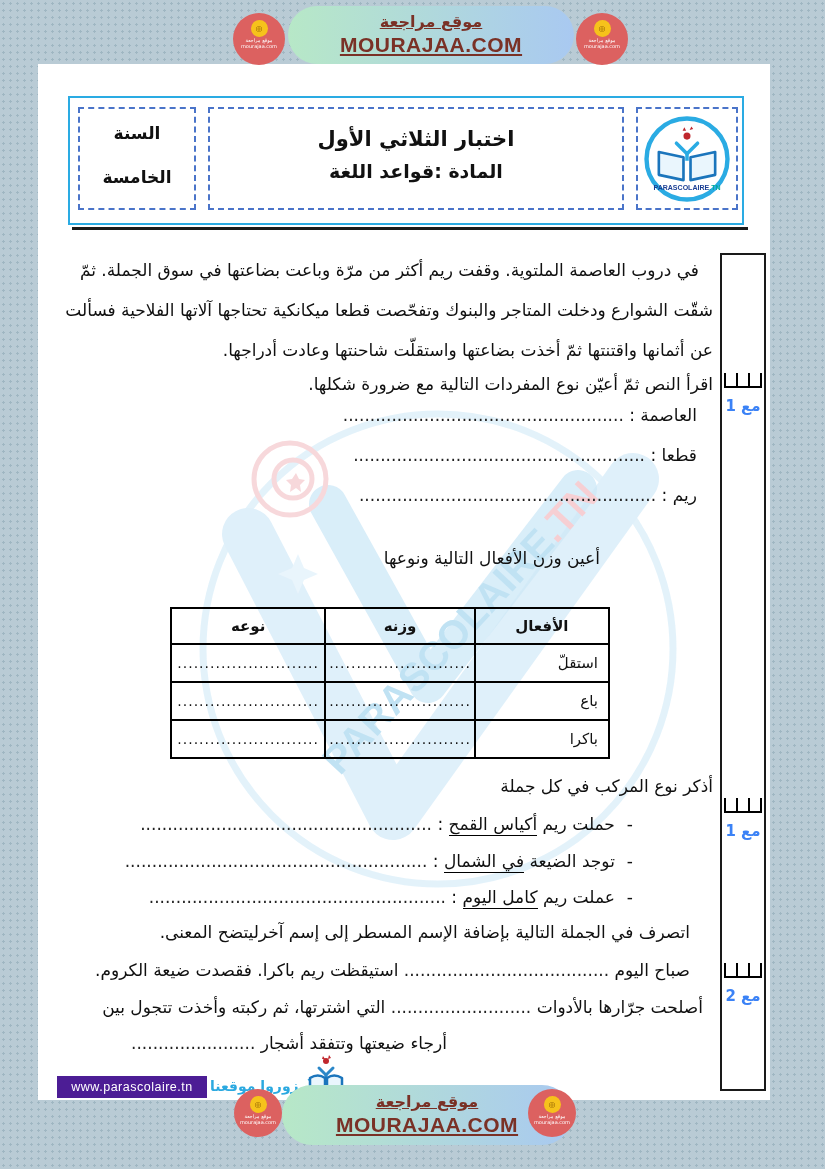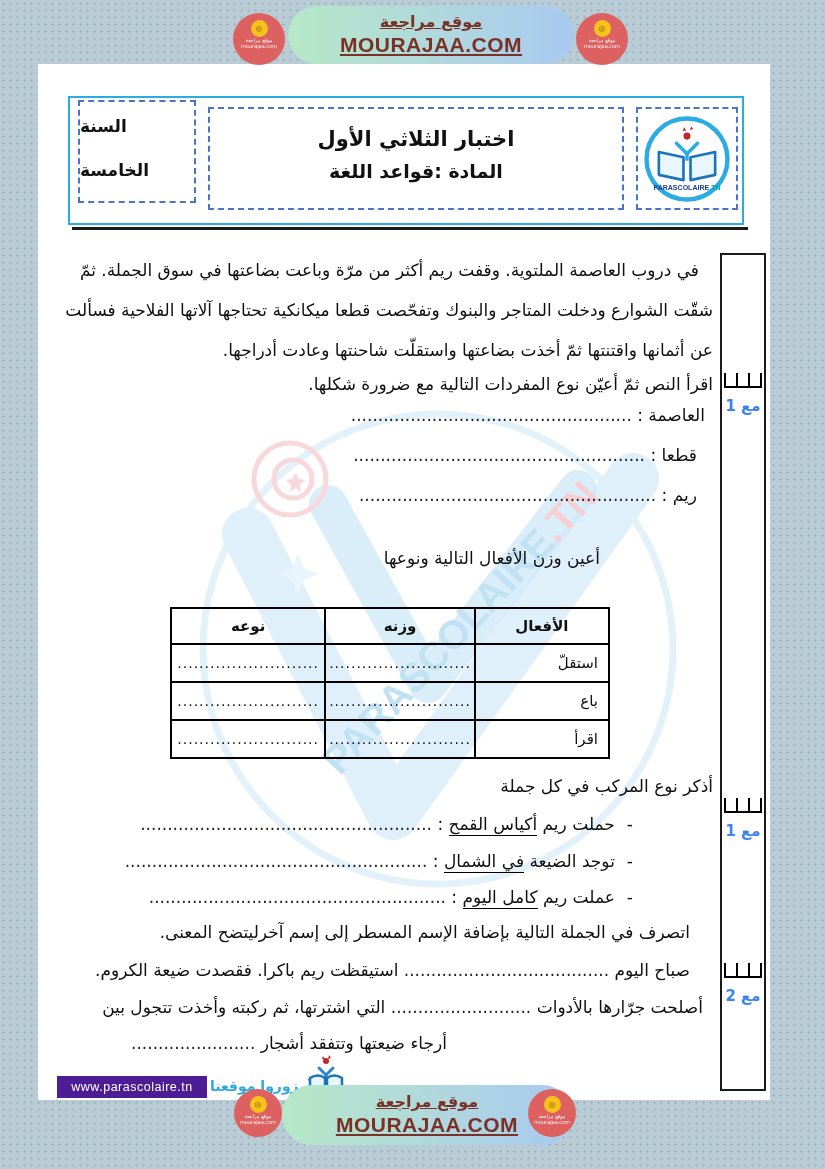--- a/index.html
+++ b/index.html
@@ -29,21 +29,21 @@
   .badge .yellow{width:17px;height:17px;border-radius:50%;background:#f6c21b;margin-top:7px;
                  display:flex;align-items:center;justify-content:center;font-size:8px;color:#8a5a00;}
   .badge .t{color:#fff;font-size:5px;line-height:6px;text-align:center;white-space:nowrap;}
 
   
   .page{left:38px;top:64px;width:732px;height:1036px;background:#fff;z-index:1;}
 
   
   .header-frame{left:30px;top:32px;width:672px;height:125px;border:2px solid #2aabe3;background:#fff;z-index:2;}
   .dashed-box{position:absolute;border:2px dashed #4a74c9;box-sizing:border-box;}
-  .year-box{left:8px;top:2px;width:118px;height:103px;text-align:left;}
+  .year-box{left:8px;top:9px;width:118px;height:103px;text-align:center;}
   .year-box div{font-weight:bold;font-size:17px;color:#111;}
   .title-box{left:138px;top:9px;width:416px;height:103px;text-align:center;}
   .title-box .l1{font-weight:bold;font-size:21px;margin-top:18px;color:#111;}
   .title-box .l2{font-weight:bold;font-size:19px;margin-top:9px;color:#111;}
   .logo-box{left:566px;top:9px;width:102px;height:103px;display:flex;align-items:center;justify-content:center;}
   .header-underline{left:34px;top:163px;width:676px;height:3px;background:#1b1b1b;z-index:2;}
 
   
   .artext{direction:rtl;text-align:right;font-size:17px;color:#101010;z-index:3;}
   .intro{left:25px;right:57px;top:186px;line-height:40px;}
@@ -139,21 +139,21 @@
   <div class="abs header-underline"></div>
 
   <div class="abs artext intro">
     <div class="first">في دروب العاصمة الملتوية. وقفت ريم أكثر من مرّة وباعت بضاعتها في سوق الجملة. ثمّ</div>
     <div>شقّت الشوارع ودخلت المتاجر والبنوك وتفحّصت قطعا ميكانكية تحتاجها آلاتها الفلاحية فسألت</div>
     <div>عن أثمانها واقتنتها ثمّ أخذت بضاعتها واستقلّت شاحنتها وعادت أدراجها.</div>
   </div>
 
   <div class="abs artext" style="right:57px;top:310px;">اقرأ النص ثمّ أعيّن نوع المفردات التالية مع ضرورة شكلها.</div>
 
-  <div class="abs artext" style="right:65px;top:341px;">
+  <div class="abs artext" style="right:73px;top:341px;">
     <span>العاصمة</span><span> : </span><span class="dots">....................................................</span>
   </div>
   <div class="abs artext" style="right:73px;top:381px;">
     <span>قطعا</span><span> : </span><span class="dots">......................................................</span>
   </div>
   <div class="abs artext" style="right:73px;top:421px;">
     <span>ريم</span><span> : </span><span class="dots">.......................................................</span>
   </div>
 
   <div class="abs artext" style="right:170px;top:484px;">أعين وزن الأفعال التالية ونوعها</div>
@@ -169,21 +169,21 @@
       <td class="verb">استقلّ</td>
       <td class="blank dots">..........................</td>
       <td class="blank dots">..........................</td>
     </tr>
     <tr>
       <td class="verb">باع</td>
       <td class="blank dots">..........................</td>
       <td class="blank dots">..........................</td>
     </tr>
     <tr>
-      <td class="verb">اقرأ</td>
+      <td class="verb">باكرا</td>
       <td class="blank dots">..........................</td>
       <td class="blank dots">..........................</td>
     </tr>
   </tbody>
     </table>
 
   <div class="abs artext" style="right:57px;top:712px;">أذكر نوع المركب في كل جملة</div>
 
   <div class="abs artext" style="right:137px;top:750px;">
     <span class="dash">-</span><span>حملت ريم </span><span class="uline">أكياس القمح</span><span> : </span><span class="dots">......................................................</span>

